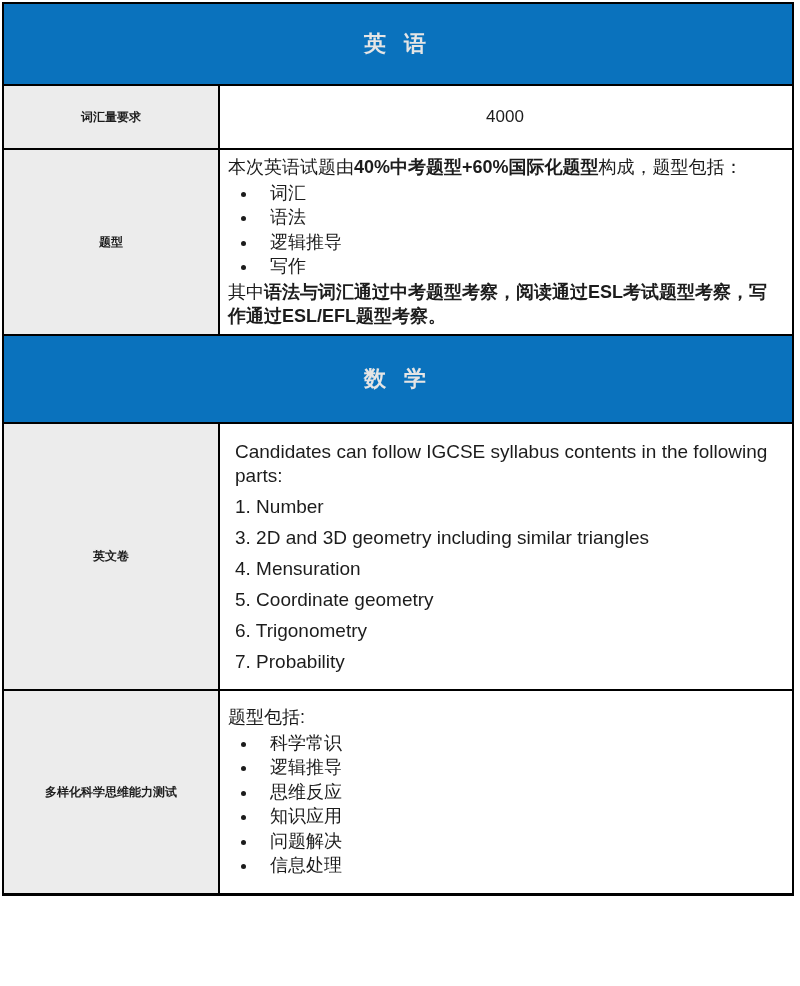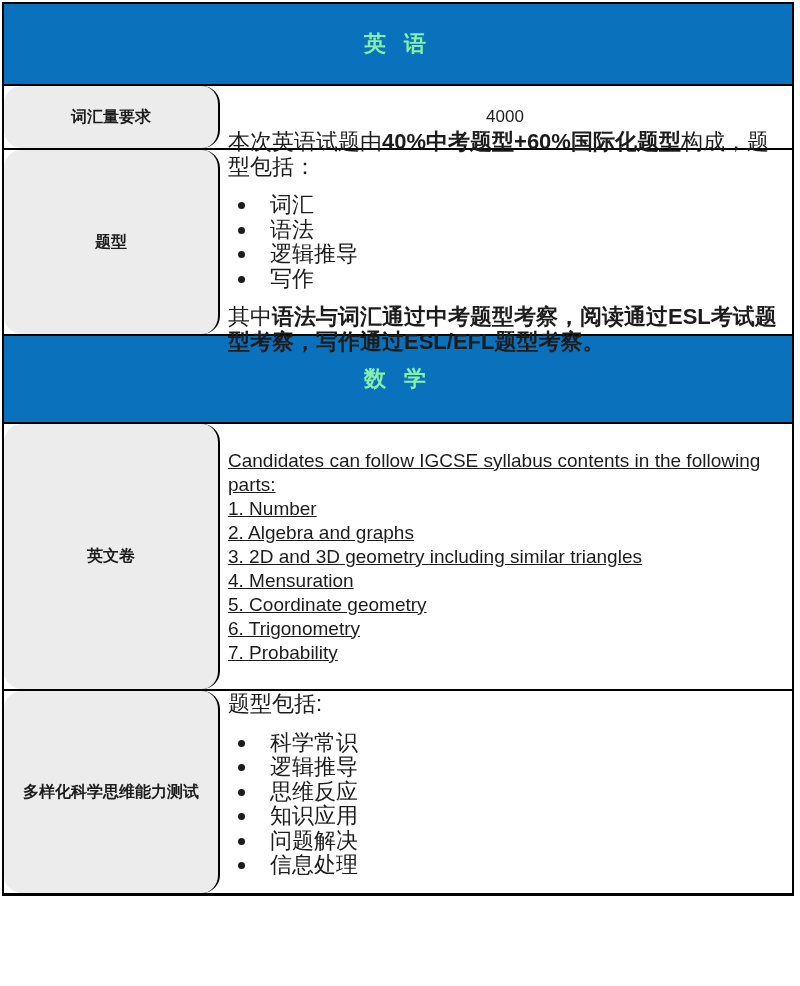--- a/index.html
+++ b/index.html
@@ -11,21 +11,21 @@
   }
   .doc{
     margin:2px 2px 0 2px;
     border:2px solid #000;
     border-bottom-width:3px;
     width:792px;
     box-sizing:border-box;
   }
   .band{
     background:#0a72bd;
-    color:#86efac;
+    color:#e5e5e5;
     font-weight:bold;
     font-size:22px;
     letter-spacing:6px;
     display:flex;
     align-items:center;
     justify-content:center;
     border-bottom:2px solid #000;
   }
   .band.h1{height:80px;}
   .band.h2{height:86px;text-align:right;}
@@ -37,63 +37,62 @@
   .cell-label{
     width:216px;
     flex:0 0 216px;
     background:#ececec;
     border-right:2px solid #000;
     display:flex;
     align-items:center;
     justify-content:center;
     text-align:right;
     font-weight:bold;
-    font-size:16px;
+    font-size:12px;
     box-sizing:border-box;
     padding:4px 6px;
-    border-radius:18px;
   }
   .cell-content{
     flex:1 1 auto;
     background:#ffffff;
     box-sizing:border-box;
     display:flex;
     flex-direction:column;
     justify-content:center;
     padding:6px 10px 6px 8px;
     border-radius:30px;
   }
   .cell-content.center{
     align-items:center;
     font-size:17px;
   }
   .r-vocab{height:62px;}
   .r-qtypes{height:184px;}
   .r-math{height:265px;}
   .r-science{height:202px;}
   .zh-text{
-    font-size:22px;
+    font-size:18px;
     line-height:24.5px;
   }
   .zh-text p{margin:0;}
   .zh-text b{font-weight:bold;}
   ul.bullets{
-    margin:14px 0;
+    margin:1px 0;
     padding-left:30px;
     list-style:disc;
   }
   ul.bullets li{
     padding-left:12px;
     line-height:24.5px;
   }
   .en-text{
     font-size:19px;
     line-height:24px;
   }
-  .en-text p{margin:0;text-decoration:underline;}
+  .en-text p{margin:7px;}
 </style>
 </head>
 <body>
 
 <div class="doc">
 
   <div class="band h1">
     <span>英 语</span>
   </div>
 
@@ -123,21 +122,20 @@
   <div class="band h2">
     <span>数 学</span>
   </div>
 
   <div class="row r-math">
     <div class="cell-label">英文卷</div>
     <div class="cell-content">
       <div class="en-text">
         <p>Candidates can follow IGCSE syllabus contents in the following parts:</p>
         <p>1. Number</p>
-        <p>2. Algebra and graphs</p>
         <p>3. 2D and 3D geometry including similar triangles</p>
         <p>4. Mensuration</p>
         <p>5. Coordinate geometry</p>
         <p>6. Trigonometry</p>
         <p>7. Probability</p>
       </div>
     </div>
   </div>
 
 

